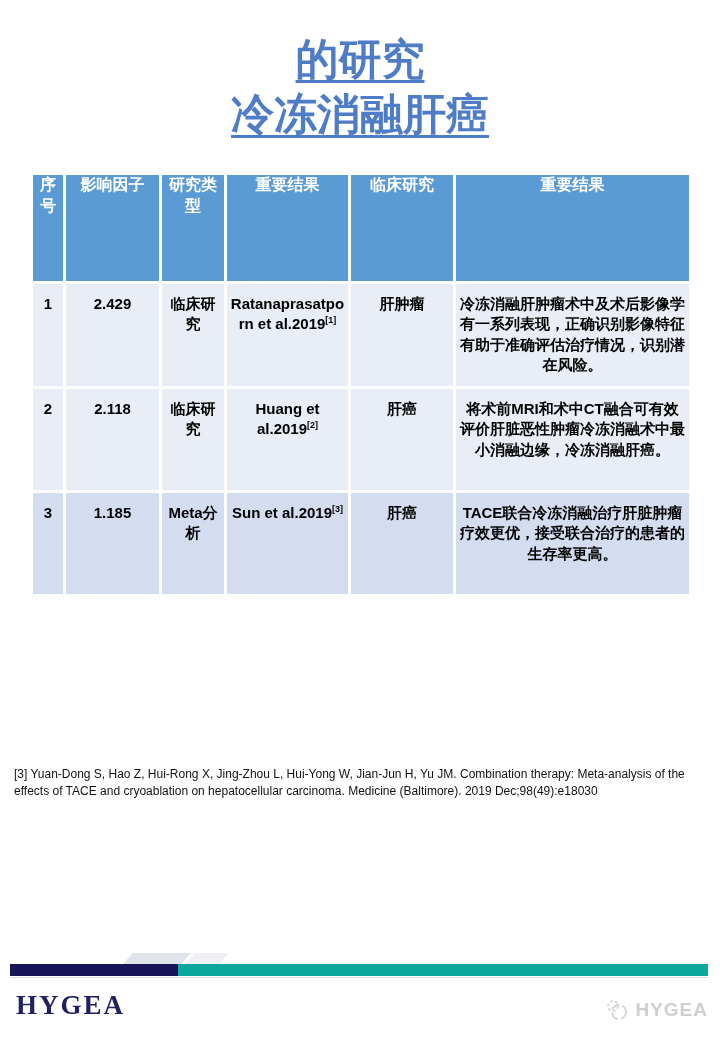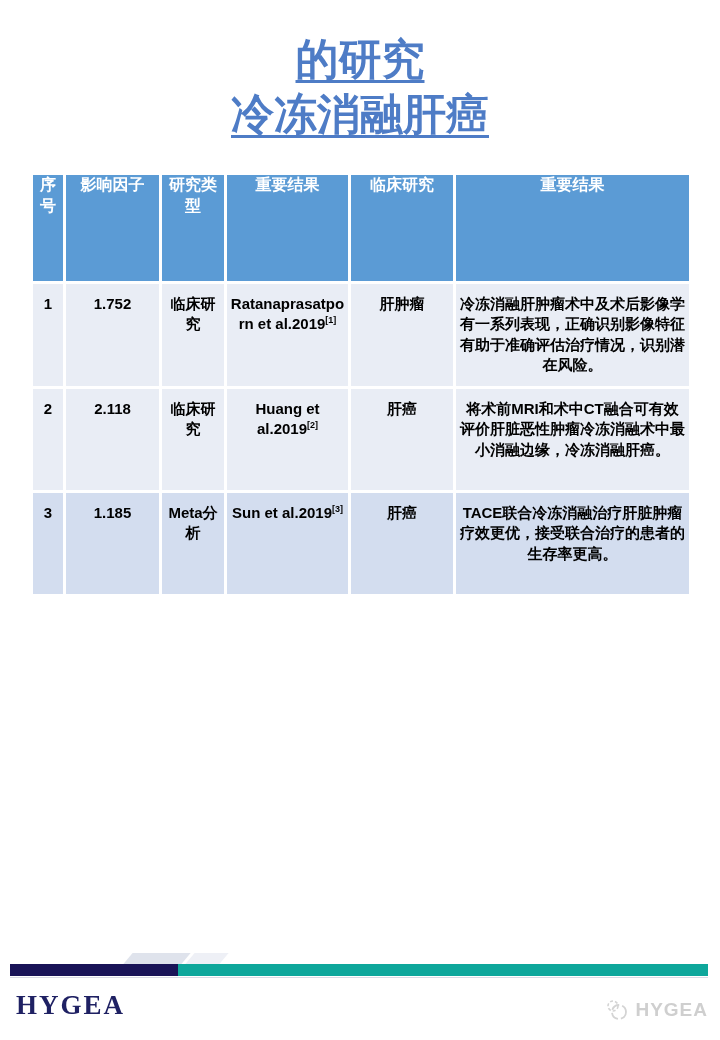--- a/index.html
+++ b/index.html
@@ -87,21 +87,21 @@
       <tr>
     <th>序号</th>
     <th>影响因子</th>
     <th>研究类型</th>
     <th>重要结果</th>
     <th>临床研究</th>
     <th>重要结果</th>
   </tr>
   <tr class="r1">
     <td>1</td>
-    <td>1.752</td>
+    <td>2.429</td>
     <td>临床研究</td>
     <td class="refcell"><span>Ratanaprasatporn et al.2019</span><sup>[1]</sup></td>
     <td>肝肿瘤</td>
     <td class="result">冷冻消融肝肿瘤术中及术后影像学有一系列表现，正确识别影像特征有助于准确评估治疗情况，识别潜在风险。</td>
   </tr>
   <tr class="r2">
     <td>2</td>
     <td>2.118</td>
     <td>临床研究</td>
     <td class="refcell"><span>Huang et al.2019</span><sup>[2]</sup></td>
@@ -113,20 +113,21 @@
     <td>1.185</td>
     <td>Meta分析</td>
     <td class="refcell"><span>Sun et al.2019</span><sup>[3]</sup></td>
     <td>肝癌</td>
     <td class="result">TACE联合冷冻消融治疗肝脏肿瘤疗效更优，接受联合治疗的患者的生存率更高。</td>
   </tr>
 </tbody>
   </table>
 
 <div class="refs">
+  <p>[3] Yuan-Dong S, Hao Z, Hui-Rong X, Jing-Zhou L, Hui-Yong W, Jian-Jun H, Yu JM. Combination therapy: Meta-analysis of the effects of TACE and cryoablation on hepatocellular carcinoma. Medicine (Baltimore). 2019 Dec;98(49):e18030</p>
 </div>
 
 <div class="bar-highlight"></div>
 <div class="bar-highlight2"></div>
 <div class="bar-navy"></div>
 <div class="bar-teal"></div>
 <div class="bar-underline"></div>
 
 <div class="brand">HYGEA</div>
 

